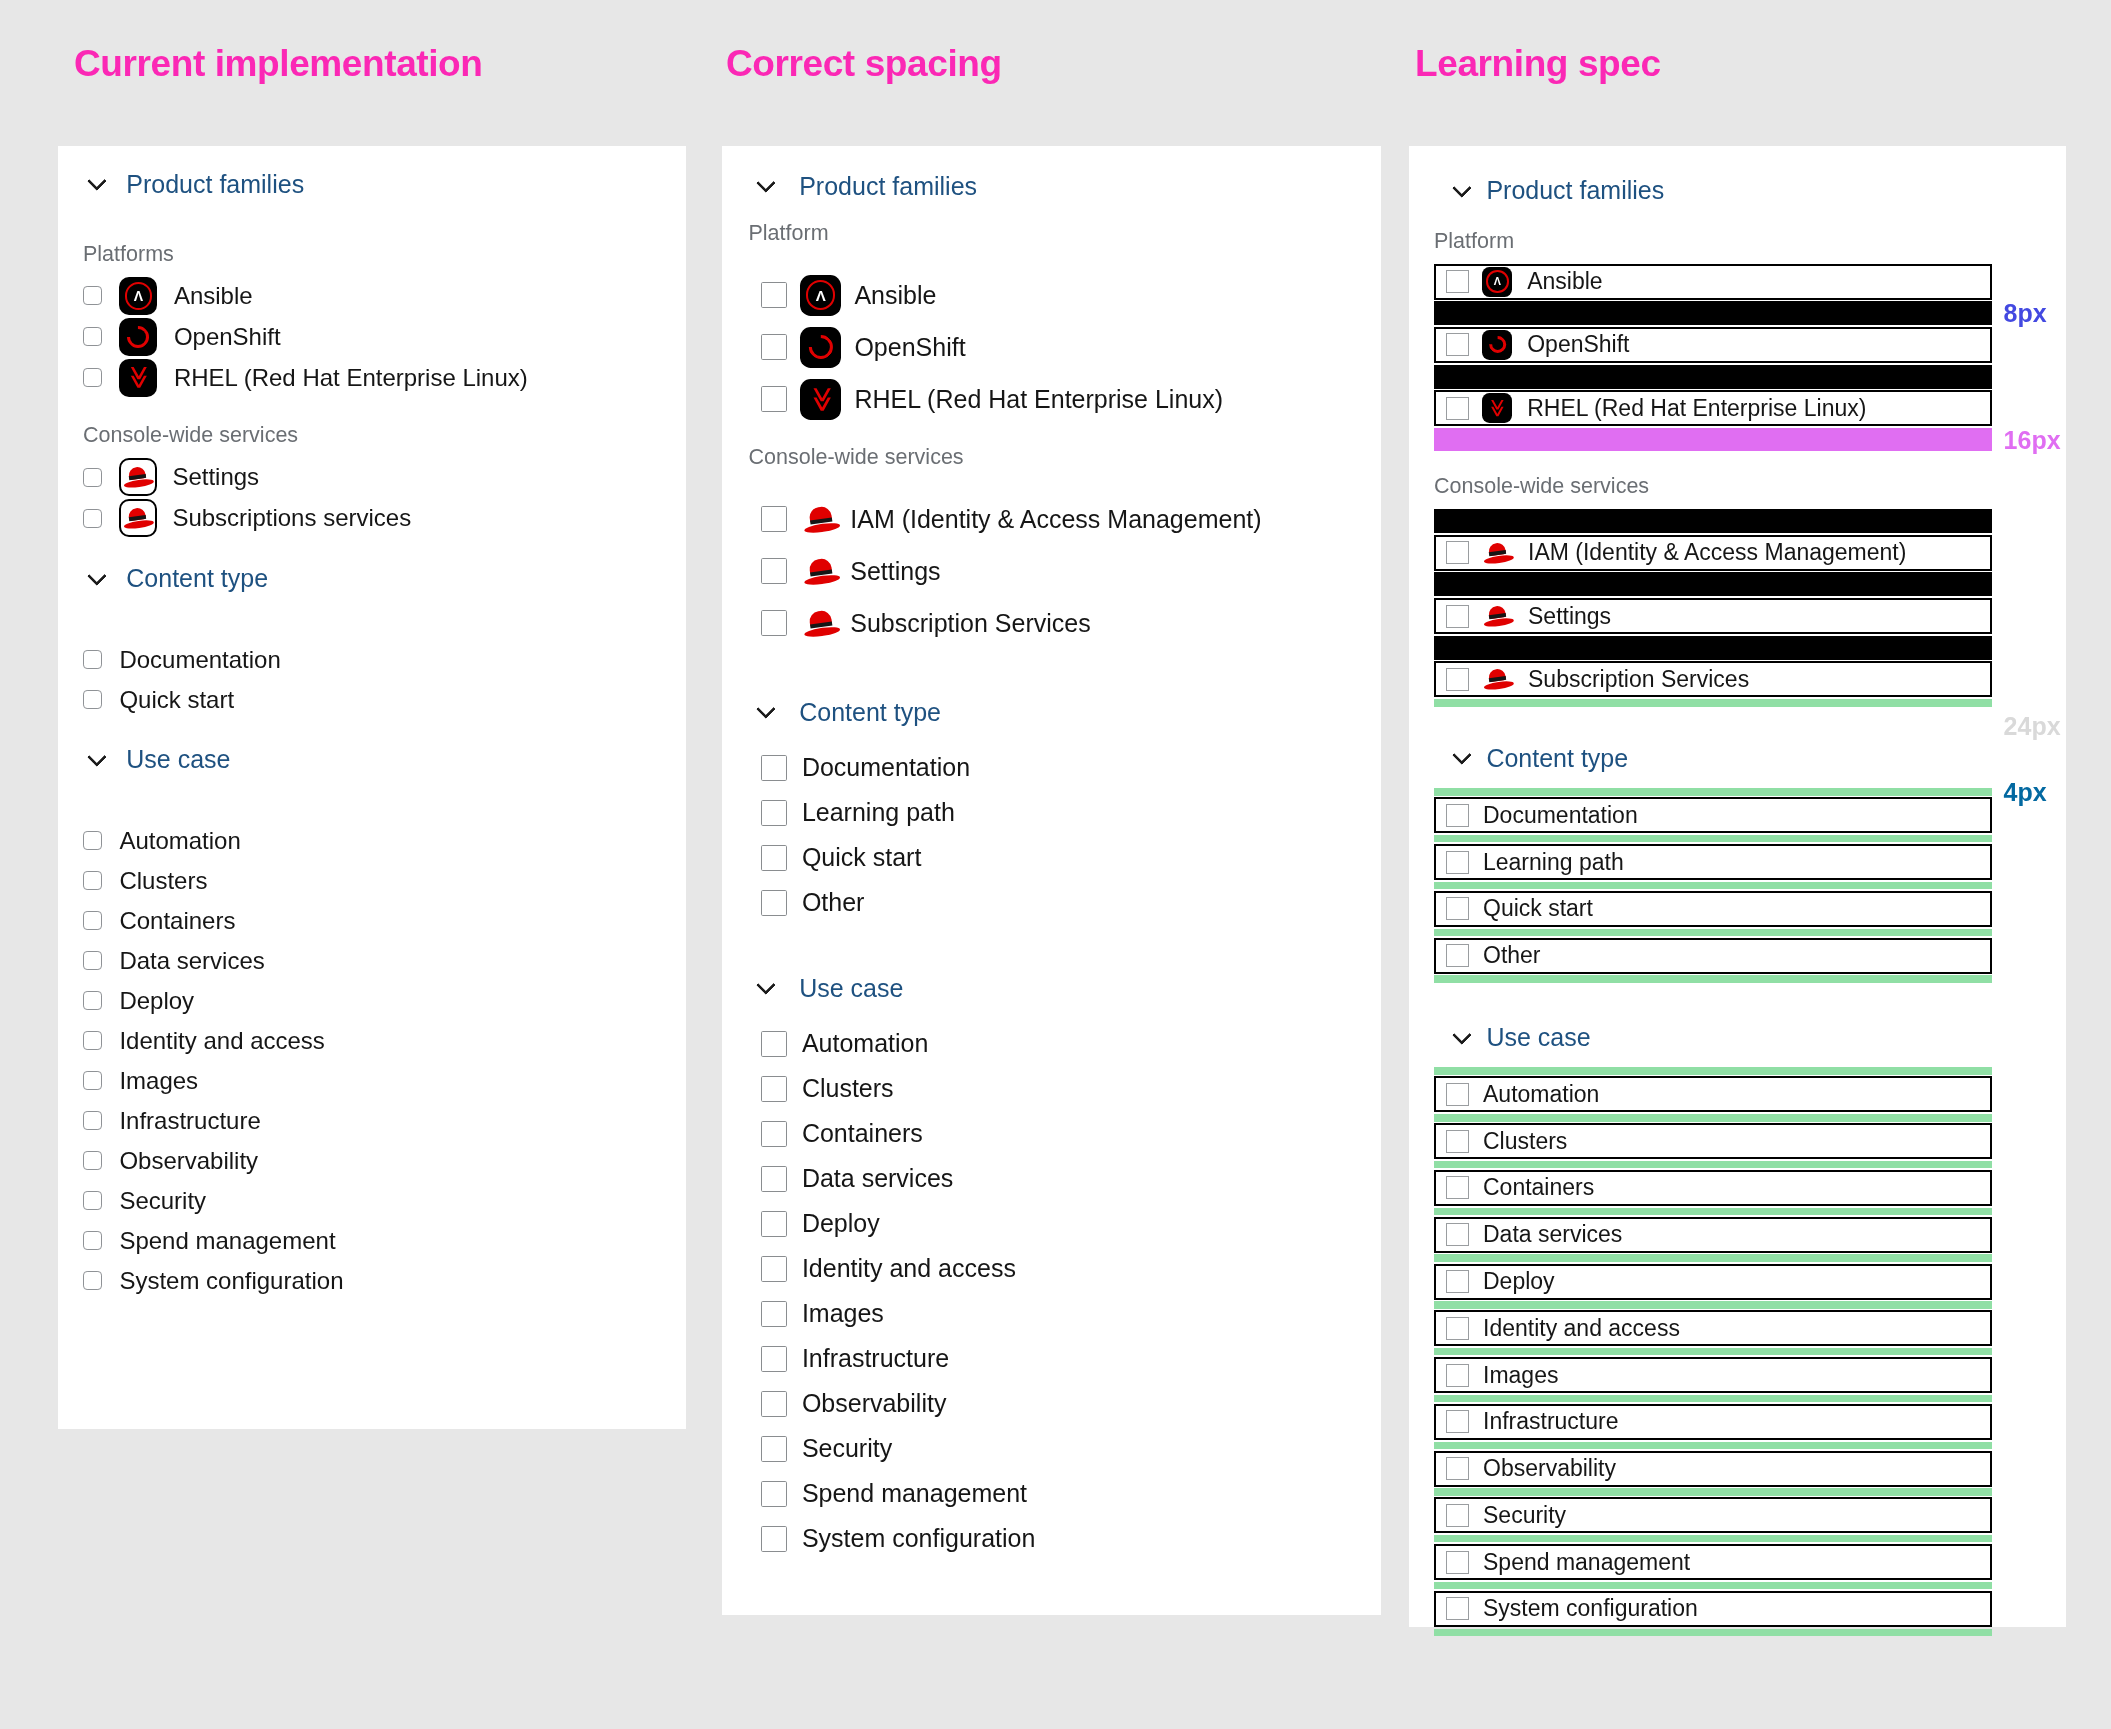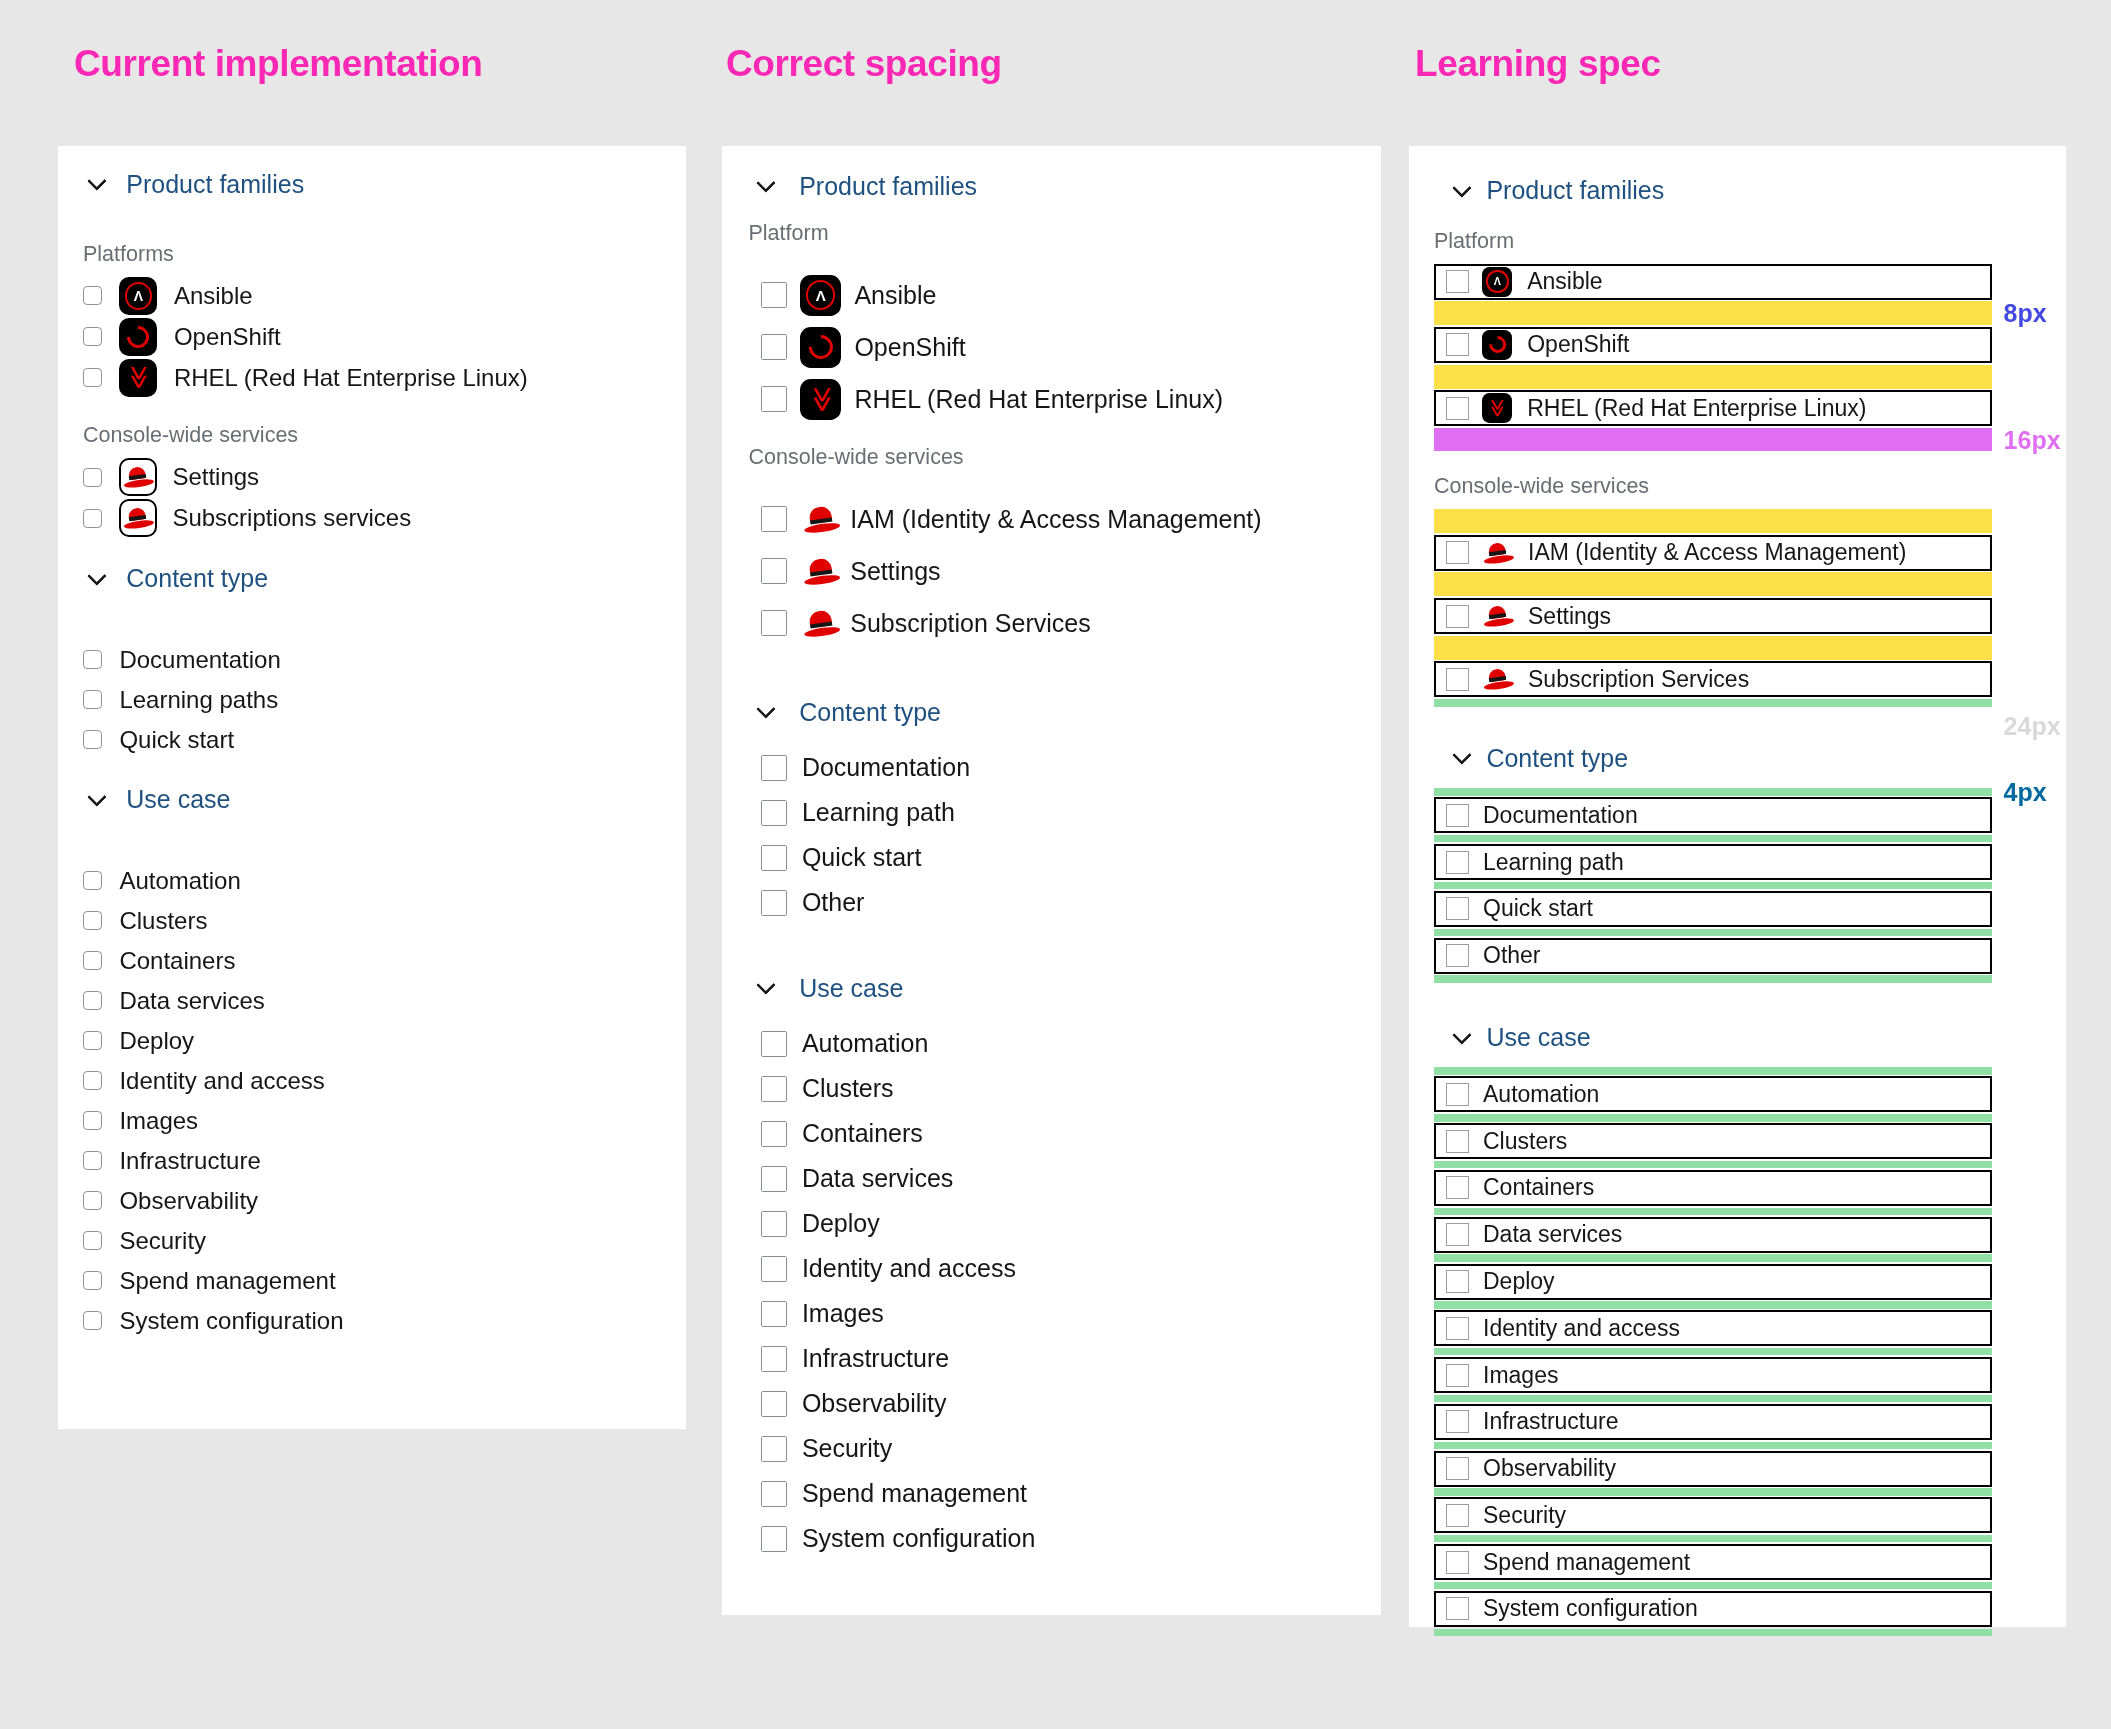--- a/index.html
+++ b/index.html
@@ -94,21 +94,21 @@
   .hat-s .brim{width:30px;height:6.6px;}
   .p1 .item > .hat{margin-left:0.8px;margin-right:11.6px;}
   .p2 .item > .hat{margin-left:0;margin-right:15px;}
   
   .hatbox{flex:0 0 auto;width:38px;height:38px;border:2.5px solid #000;border-radius:10px;background:#fff;
           box-sizing:border-box;display:flex;align-items:center;justify-content:center;margin-right:15px;}
   .p0 .item .hatbox{margin-left:0;}
 
   
   .bar{position:relative;margin:1.7px 0;}
-  .bar-blue{height:24px;background:#fde047;}
+  .bar-blue{height:24px;background:#000000;}
   .bar-magenta{height:23px;background:#e06ef2;}
   .bar-green{height:7.4px;background:#90dfa5;}
   .p2 .fg-header + .bar{margin-top:15px;}
   .gapblock{position:relative;}
   .note{position:absolute;left:calc(100% + 11.6px);top:50%;transform:translateY(-50%);
         font-size:25px;font-weight:600;white-space:nowrap;}
   .note-blue{color:#4349e1;}
   .note-magenta{color:#e06ef2;}
   .note-green{color:#0369a1;}
   .note-gray{color:#d9d9d9;}
@@ -180,24 +180,20 @@
       <div class="fg-header">
         <span class="chev"></span>
         <span class="lbl">Content type</span>
       </div>
       <div class="item">
         <span class="cb"></span>
         <span class="lbl">Documentation</span>
       </div>
       <div class="item">
         <span class="cb"></span>
-        <span class="lbl">Learning paths</span>
-      </div>
-      <div class="item">
-        <span class="cb"></span>
         <span class="lbl">Quick start</span>
       </div>
       <div class="fg-header">
         <span class="chev"></span>
         <span class="lbl">Use case</span>
       </div>
       <div class="item">
         <span class="cb"></span>
         <span class="lbl">Automation</span>
       </div>

